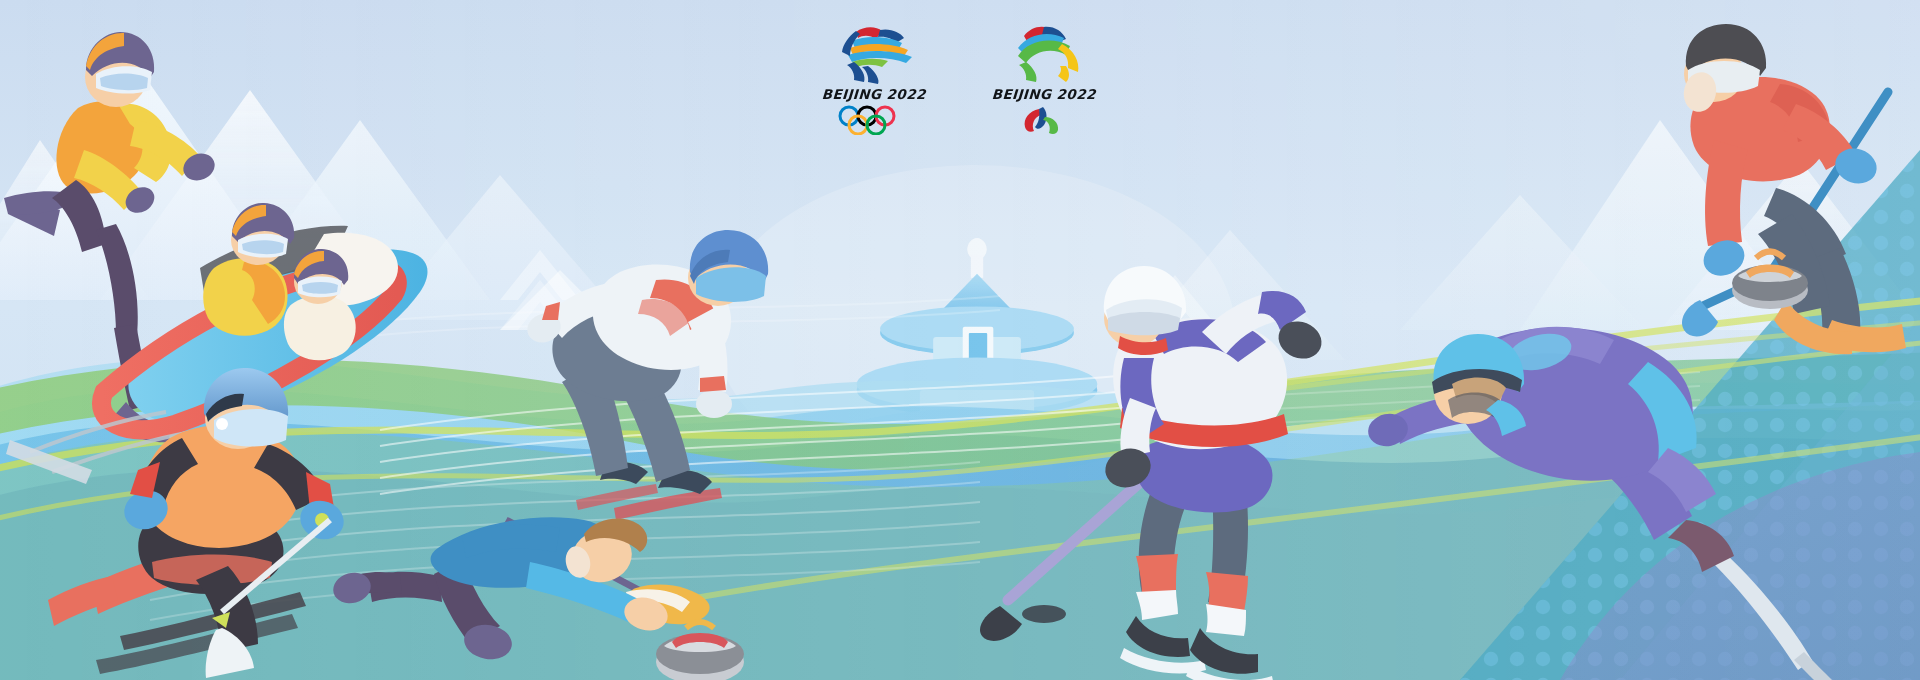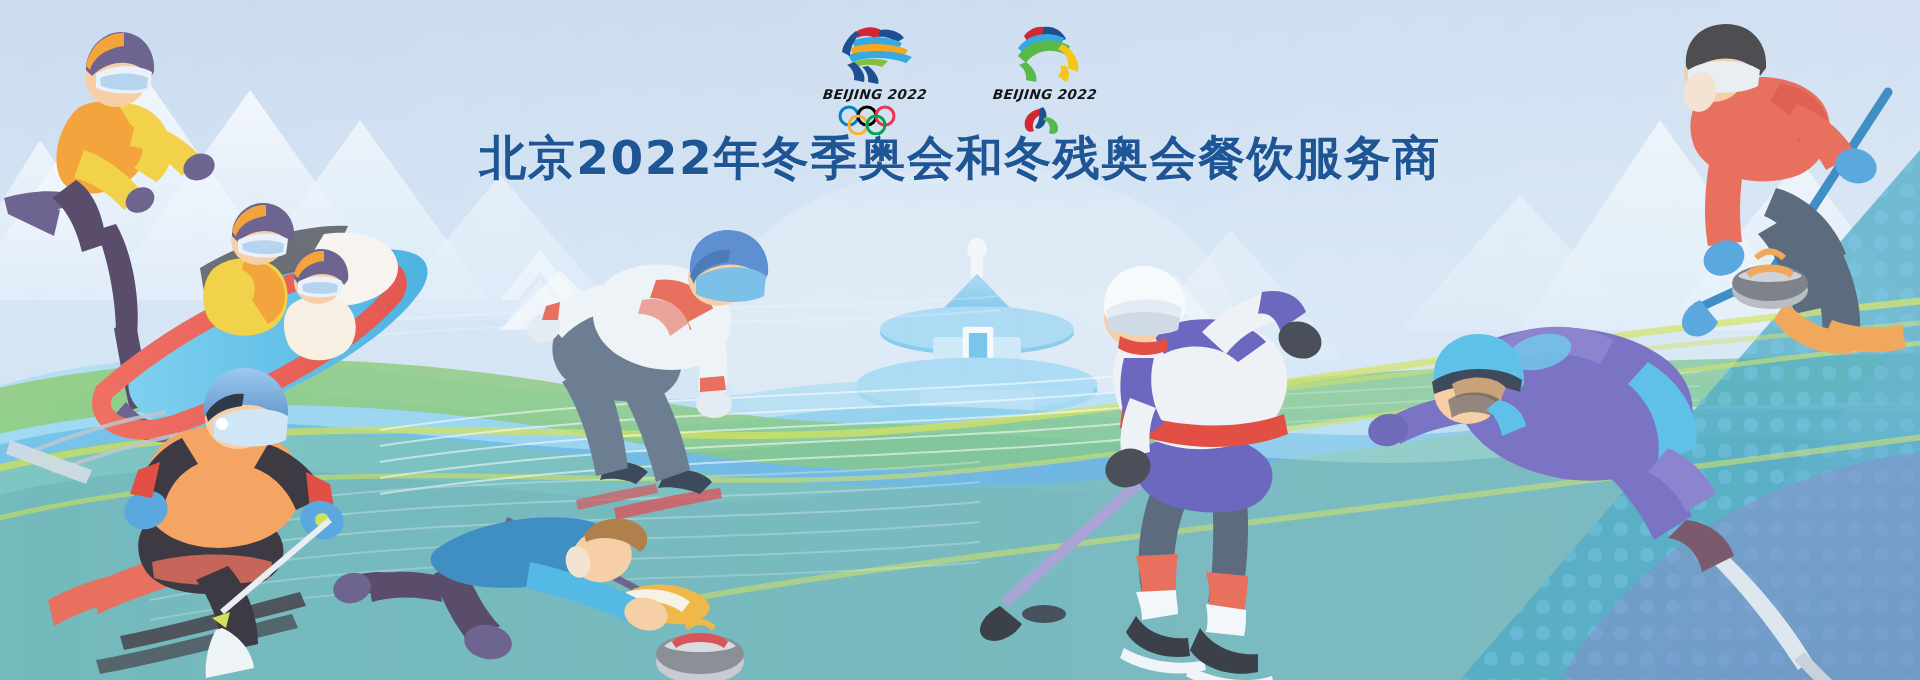--- a/index.html
+++ b/index.html
@@ -590,17 +590,14 @@
       <div class="emblem-sub">
         <svg width="72" height="30" viewBox="0 0 72 30" xmlns="http://www.w3.org/2000/svg">
           <path d="M30 4 C 20 6, 14 14, 16 22 C 17 26, 21 28, 25 26 C 22 20, 25 12, 32 10 Z" fill="#d32630"></path>
           <path d="M34 2 C 38 6, 39 14, 35 20 C 32 24, 28 25, 26 22 C 30 18, 31 10, 30 4 Z" fill="#1d4f91"></path>
           <path d="M36 12 C 44 12, 50 18, 49 25 C 48 29, 44 30, 40 28 C 42 22, 40 16, 34 15 Z" fill="#57b947"></path>
         </svg>
       </div>
     </div>
   </div>
 
-  <div class="title-wrap">
-    <h1 class="main-title">北京2022年冬季奥会和冬残奥会餐饮服务商</h1>
-  </div>
 
 </div>
 
 </body></html>

